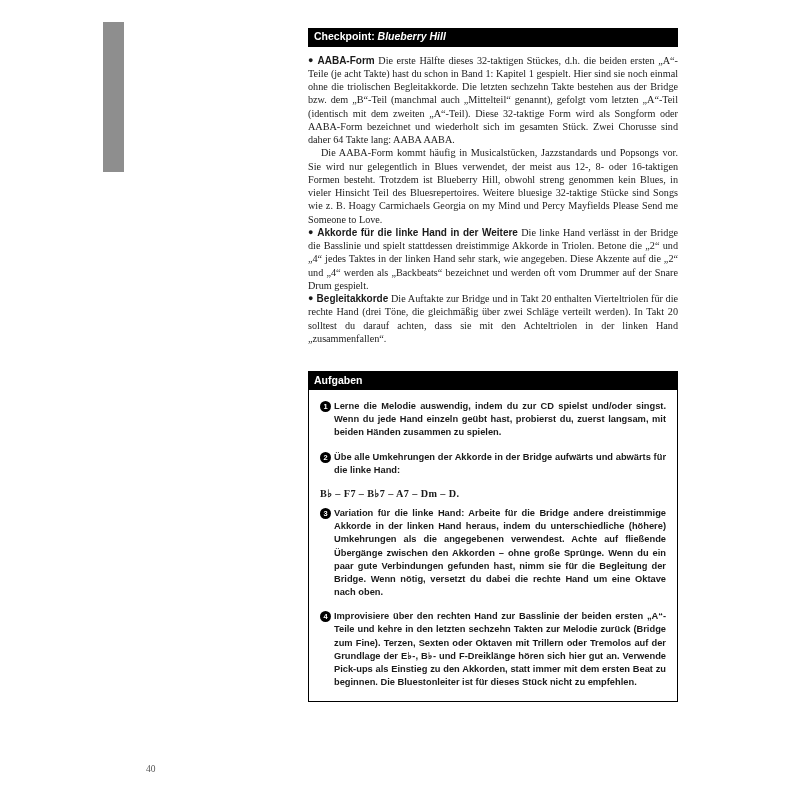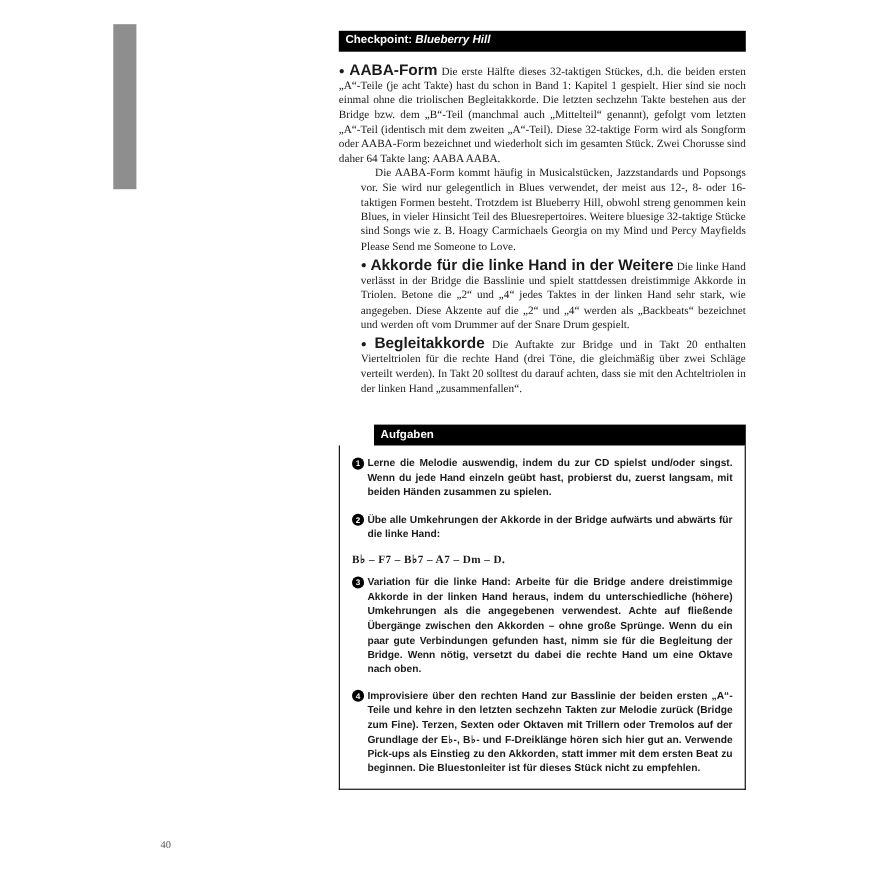--- a/index.html
+++ b/index.html
@@ -69,46 +69,45 @@
   .body-block { margin-top: 7px; }
 
   p.para {
     margin: 0 0 0 0;
     font-size: 10.2px;
     line-height: 1.30;
     text-align: justify;
     text-justify: inter-word;
     hyphens: manual;
   }
-  p.para + p.para { margin-top: 0px; margin-left: 20px; }
+  p.para + p.para { margin-top: 0px; }
 
   p.indent { text-indent: 13px; }
 
   .bullet {
     font-size: 9px;
     vertical-align: 1px;
     margin-right: 3px;
   }
   .lead {
     font-family: "Liberation Sans", sans-serif;
     font-weight: bold;
-    font-size: 14px;
+    font-size: 10px;
   }
 
   
   .aufgaben-wrap { margin-top: 26px; }
 
   .aufgaben-bar {
     background: #000000;
     color: #ffffff;
     padding: 3px 6px 4px 6px;
     font-family: "Liberation Sans", sans-serif;
     font-size: 10.5px;
     font-weight: bold;
-    margin-left: 32px;
   }
 
   .task-box {
     border: 1px solid #000000;
     border-top: none;
     padding: 10px 11px 12px 11px;
   }
 
   .task {
     font-family: "Liberation Sans", sans-serif;

